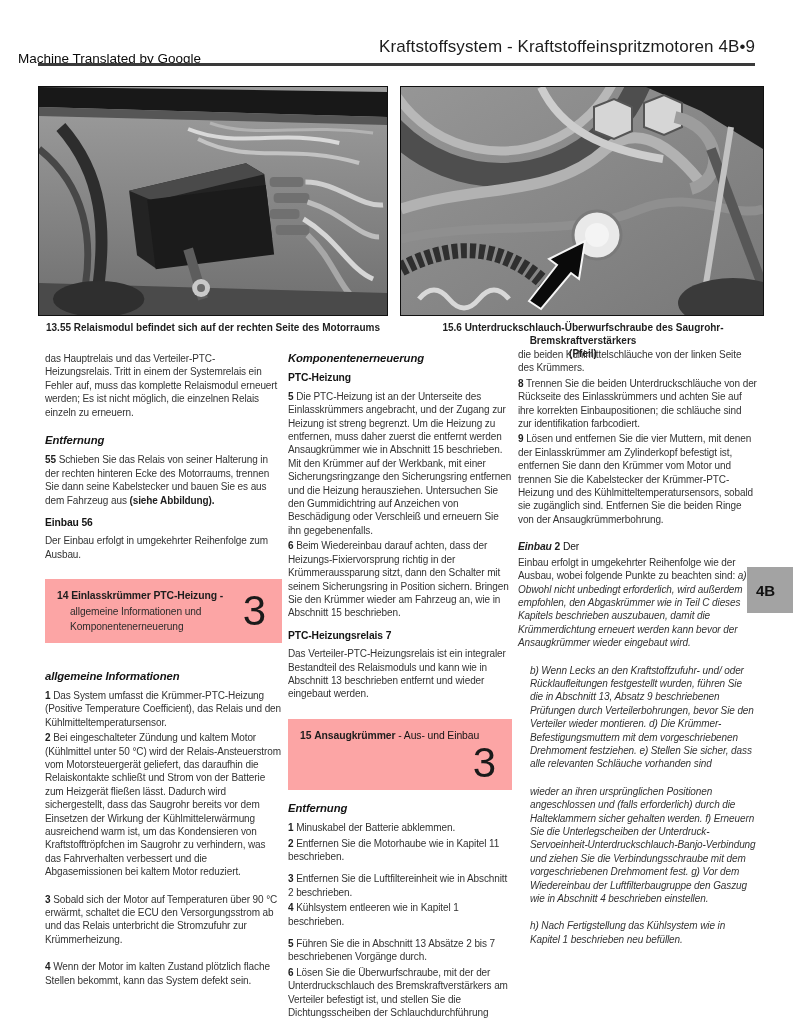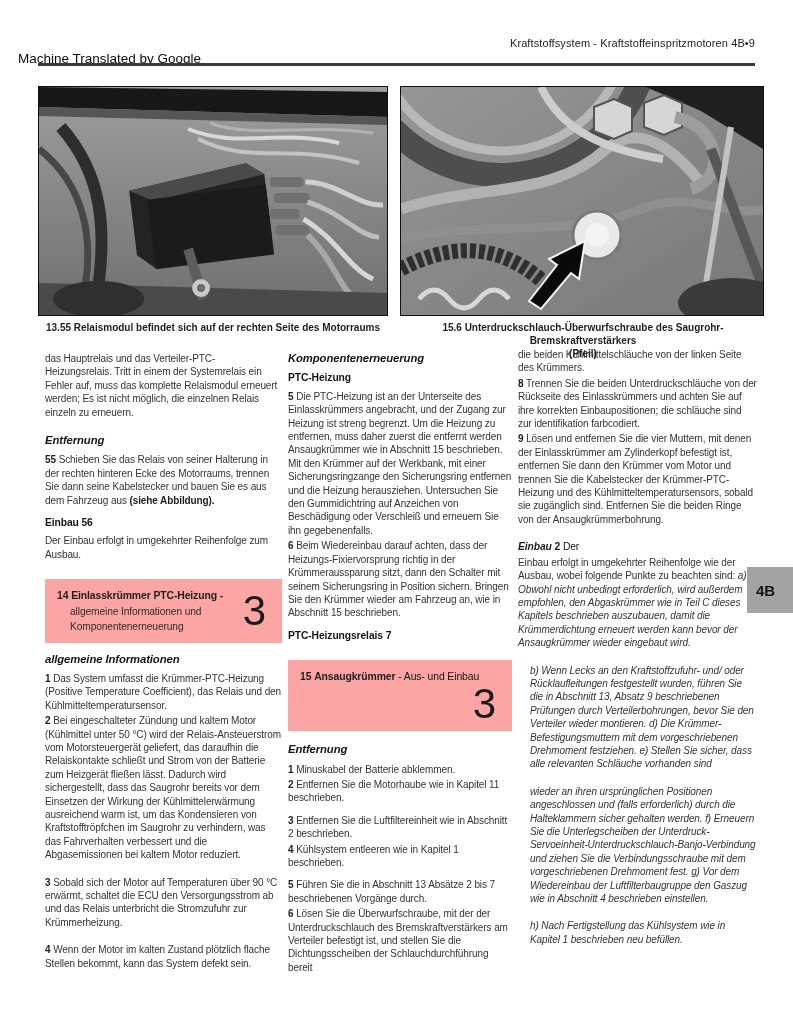--- a/index.html
+++ b/index.html
@@ -2,21 +2,21 @@
 <html><head>
 <meta charset="utf-8">
 <style>
   html,body { margin:0; padding:0; background:#ffffff; }
   body {
     width:793px; height:1020px; position:relative; overflow:hidden;
     font-family:"Liberation Sans","DejaVu Sans",sans-serif;
     color:#333; -webkit-font-smoothing:antialiased;
   }
   .watermark { position:absolute; left:18px; top:7px; font-size:13.5px; color:#0a0a0a;margin-top:44px; }
-  .header-title { position:absolute; right:38px; top:37px; font-size:11px; color:#1c1c1c; letter-spacing:0.1px; }
+  .header-title { position:absolute; right:38px; top:37px; font-size:17px; color:#1c1c1c; letter-spacing:0.1px; }
   .rule { position:absolute; left:38px; top:63px; width:717px; height:2.5px; background:#3a3a3a; }
 
   .photo { position:absolute; top:86px; height:228px; border:1px solid #101010; background:#8d8d8d; overflow:hidden; }
   .photo svg { display:block; width:100%; height:100%; }
   .photo-left { left:38px; width:348px; }
   .photo-right { left:400px; width:362px; }
   .caption { position:absolute; font-size:10px; font-weight:bold; color:#1e1e1e; text-align:center; line-height:13px; }
   .cap-left  { left:38px;  top:321px; width:350px; }
   .cap-right { left:400px; top:321px; width:366px; }
   .cap-right .cap2 { display:block; }
@@ -144,33 +144,34 @@
     <p class="h-b gap-s">Einbau 56</p>
     <p class="body-p"><span>Der Einbau erfolgt in umgekehrter Reihenfolge zum Ausbau.</span></p>
 
     <div class="secbox">
       <div class="secbox-title"><b><span>14</span> <span>Einlasskrümmer PTC-Heizung -</span></b></div>
       <div class="secbox-sub">allgemeine Informationen und</div>
       <div class="secbox-sub">Komponentenerneuerung</div>
       <div class="secbox-rating">3</div>
     </div>
 
-    <p class="h-bi" style="margin-top:10px">allgemeine Informationen</p>
+    <p class="h-bi" style="margin-top:27px">allgemeine Informationen</p>
     <p class="body-p"><b class="pnum">1</b> <span>Das System umfasst die Krümmer-PTC-Heizung (Positive Temperature Coefficient), das Relais und den Kühlmitteltemperatursensor.</span></p>
     <p class="body-p"><b class="pnum">2</b> <span>Bei eingeschalteter Zündung und kaltem Motor (Kühlmittel unter 50 °C) wird der Relais-Ansteuerstrom vom Motorsteuergerät geliefert, das daraufhin die Relaiskontakte schließt und Strom von der Batterie zum Heizgerät fließen lässt. Dadurch wird sichergestellt, dass das Saugrohr bereits vor dem Einsetzen der Wirkung der Kühlmittelerwärmung ausreichend warm ist, um das Kondensieren von Kraftstofftröpfchen im Saugrohr zu verhindern, was das Fahrverhalten verbessert und die Abgasemissionen bei kaltem Motor reduziert.</span></p>
     <p class="body-p gap-m"><b class="pnum">3</b> <span>Sobald sich der Motor auf Temperaturen über 90 °C erwärmt, schaltet die ECU den Versorgungsstrom ab und das Relais unterbricht die Stromzufuhr zur Krümmerheizung.</span></p>
     <p class="body-p gap-m"><b class="pnum">4</b> <span>Wenn der Motor im kalten Zustand plötzlich flache Stellen bekommt, kann das System defekt sein.</span></p>
   </div>
 
   <div id="col-mid" class="col">
     <p class="h-bi" style="margin-top:0">Komponentenerneuerung</p>
     <p class="h-b" style="margin-top:6px">PTC-Heizung</p>
     <p class="body-p"><b class="pnum">5</b> <span>Die PTC-Heizung ist an der Unterseite des Einlasskrümmers angebracht, und der Zugang zur Heizung ist streng begrenzt. Um die Heizung zu entfernen, muss daher zuerst die entfernt werden Ansaugkrümmer wie in Abschnitt 15 beschrieben. Mit den Krümmer auf der Werkbank, mit einer Sicherungsringzange den Sicherungsring entfernen und die Heizung herausziehen. Untersuchen Sie den Gummidichtring auf Anzeichen von Beschädigung oder Verschleiß und erneuern Sie ihn gegebenenfalls.</span></p>
     <p class="body-p"><b class="pnum">6</b> <span>Beim Wiedereinbau darauf achten, dass der Heizungs-Fixiervorsprung richtig in der Krümmeraussparung sitzt, dann den Schalter mit seinem Sicherungsring in Position sichern. Bringen Sie den Krümmer wieder am Fahrzeug an, wie in Abschnitt 15 beschrieben.</span></p>
     <p class="h-b gap-s">PTC-Heizungsrelais 7</p>
+    <p class="body-p"><span>Das Verteiler-PTC-Heizungsrelais ist ein integraler Bestandteil des Relaismoduls und kann wie in Abschnitt 13 beschrieben entfernt und wieder eingebaut werden.</span></p>
 
     <div class="secbox secbox-15">
       <div class="secbox-title"><b>15</b> <b>Ansaugkrümmer</b><span> - Aus- und Einbau</span></div>
       <div class="secbox-rating">3</div>
     </div>
 
     <p class="h-bi" style="margin-top:12px">Entfernung</p>
     <p class="body-p"><b class="pnum">1</b> <span>Minuskabel der Batterie abklemmen.</span></p>
     <p class="body-p"><b class="pnum">2</b> <span>Entfernen Sie die Motorhaube wie in Kapitel 11 beschrieben.</span></p>
     <p class="body-p gap-s"><b class="pnum">3</b> <span>Entfernen Sie die Luftfiltereinheit wie in Abschnitt 2 beschrieben.</span></p>

